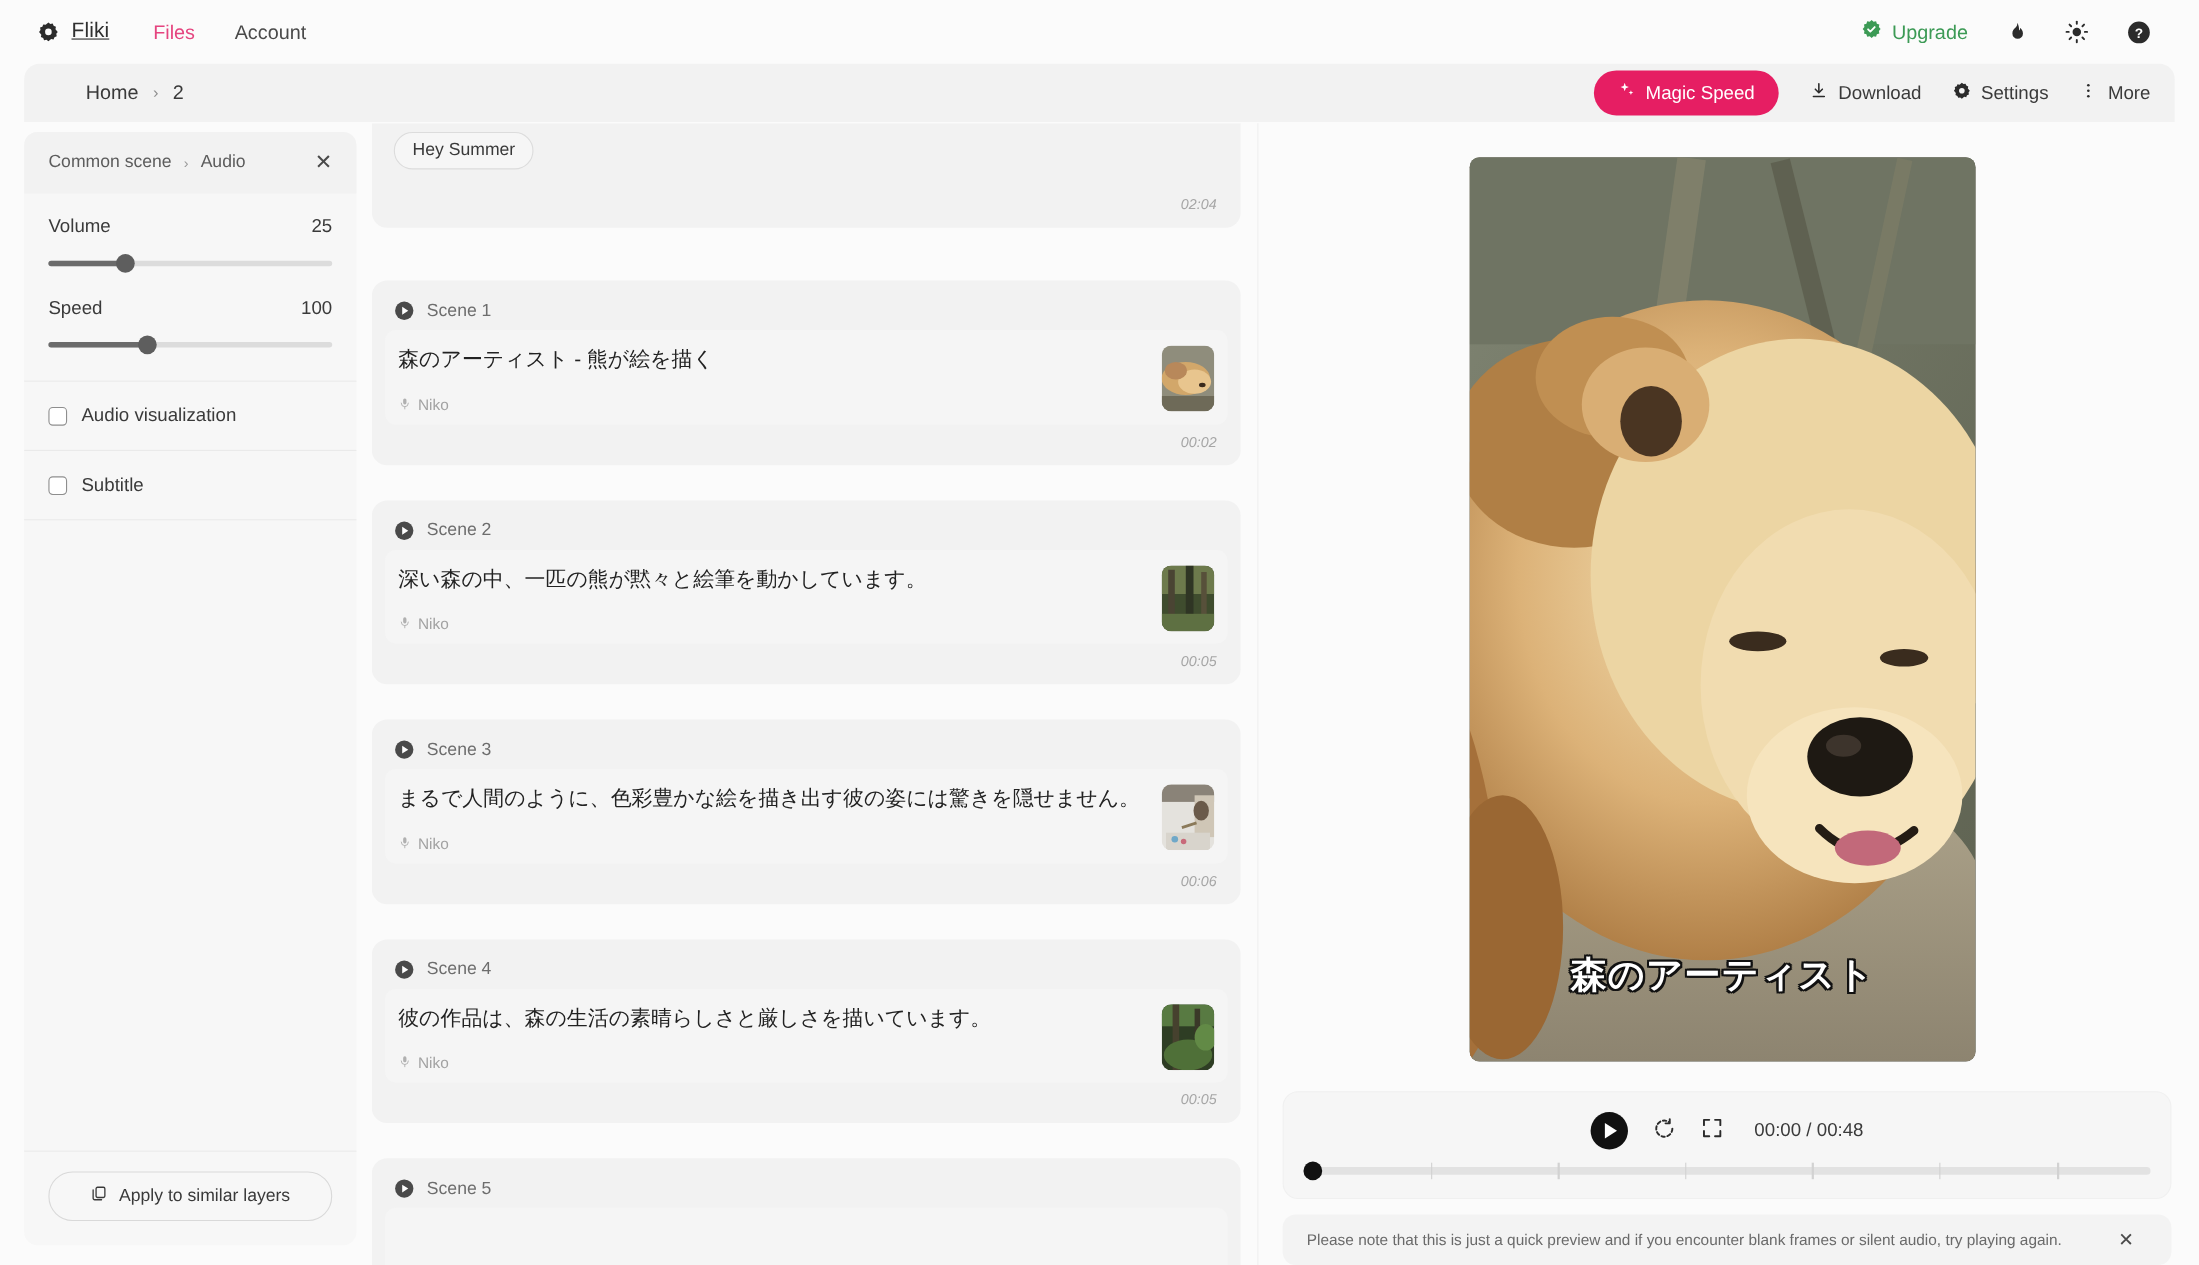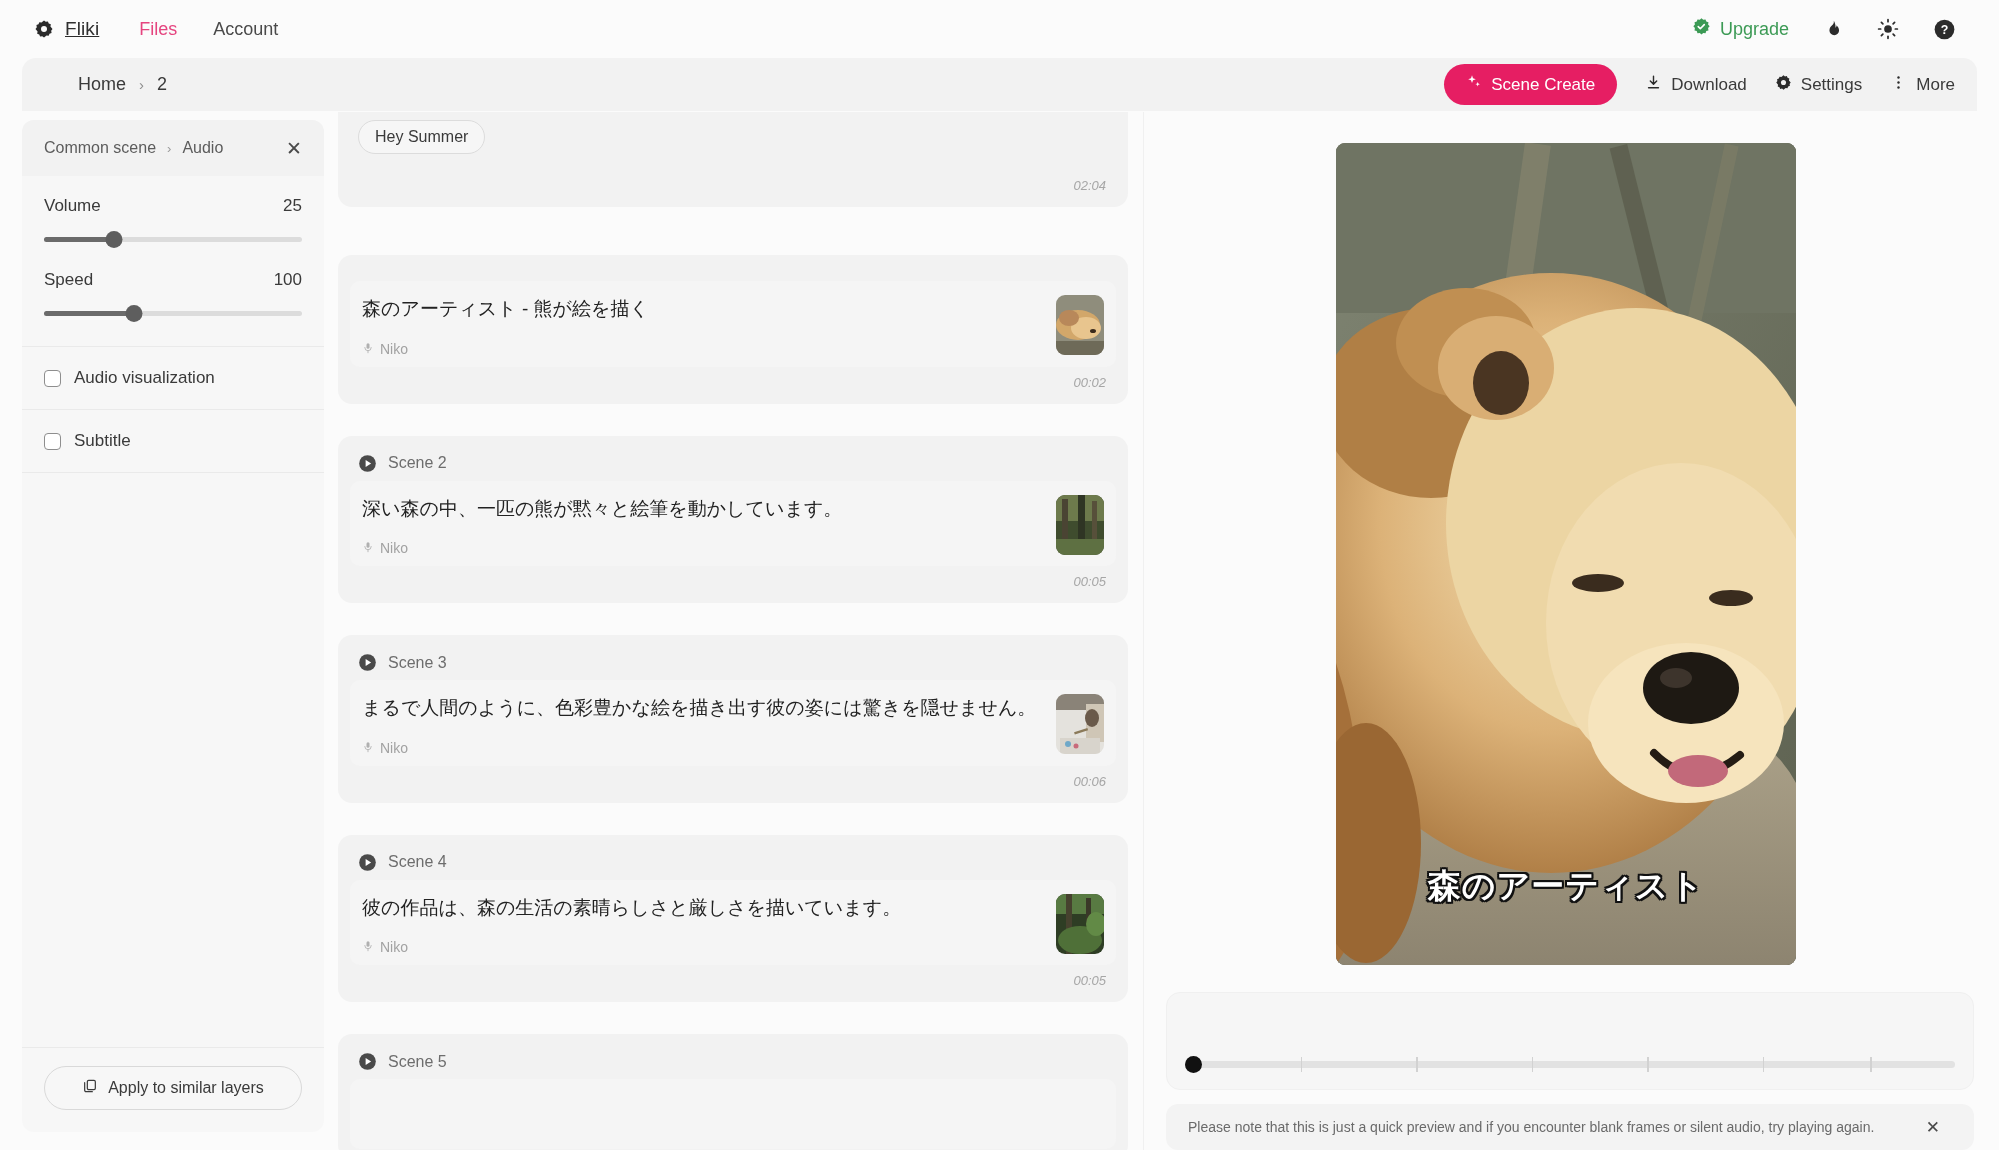--- a/index.html
+++ b/index.html
@@ -195,21 +195,21 @@
     <span class="crumb current">2</span>
   </div>
   <div class="crumbbar-right">
     <button class="magic-btn">
       <span>
         <svg viewBox="0 0 24 24" width="16" height="16">
             <path fill="#fff" d="M9 2l1.5 4.2L14.7 7.7 10.5 9.2 9 13.4 7.5 9.2 3.3 7.7 7.5 6.2z"></path>
             <path fill="#fff" d="M17.5 12l.9 2.4 2.4.9-2.4.9-.9 2.4-.9-2.4-2.4-.9 2.4-.9z"></path>
           </svg>
       </span>
-      <span>Scene Create</span>
+      <span>Magic Speed</span>
     </button>
     <div class="crumb-action">
       <span>
         <svg viewBox="0 0 24 24" width="17" height="17">
             <path d="M12 3v11M7.5 10l4.5 4.5 4.5-4.5M5 19.5h14" stroke="#2b2b2b" stroke-width="2" fill="none" stroke-linecap="round" stroke-linejoin="round"></path>
           </svg>
       </span>
       <span>Download</span>
     </div>
     <div class="crumb-action">
@@ -288,20 +288,29 @@
 </div>
 
 <div class="scenecol">
 
   <div class="card topcard">
     <span class="chip">Hey Summer</span>
     <div class="dur" style="margin-top:16px">02:04</div>
   </div>
 
   <div class="card">
+    <div class="card-head">
+      <span class="play-dot">
+        <svg viewBox="0 0 24 24" width="19" height="19">
+            <circle cx="12" cy="12" r="10.5" fill="#4a4a4a"></circle>
+            <path d="M9.6 7.5l7 4.5-7 4.5z" fill="#fff"></path>
+          </svg>
+      </span>
+      <span class="scene-label">Scene 1</span>
+    </div>
     <div class="card-body">
       <div class="card-text">
         <div class="scene-script">森のアーティスト - 熊が絵を描く</div>
         <div class="voice">
           <span>
             <svg viewBox="0 0 24 24" width="12" height="12">
                 <rect x="9" y="2.5" width="6" height="11" rx="3" fill="#b0b0b0"></rect>
                 <path d="M5.5 11a6.5 6.5 0 0013 0M12 17.5v4" stroke="#b0b0b0" stroke-width="1.7" fill="none" stroke-linecap="round"></path>
               </svg>
           </span>
@@ -500,20 +509,37 @@
 
       <path d="M0 520 Q40 640 20 790 L0 822 Z" fill="#a5703a"></path>
       <ellipse cx="30" cy="700" rx="55" ry="120" fill="#9a6733"></ellipse>
 
       <rect width="460" height="822" fill="none"></rect>
     </svg>
     <div class="caption">森のアーティスト</div>
   </div>
 
   <div class="player">
+    <div class="player-ctrls">
+      <div class="play-big">
+          <span class="tri"></span>
+        </div>
+      <span>
+        <svg viewBox="0 0 24 24" width="22" height="22">
+            <path d="M20 12a8 8 0 11-3.1-6.3" stroke="#2b2b2b" stroke-width="1.9" fill="none" stroke-linecap="round" stroke-dasharray="3.4 2.6"></path>
+            <path d="M17.4 2.6v4.2h-4.2" stroke="#2b2b2b" stroke-width="1.9" fill="none" stroke-linecap="round" stroke-linejoin="round"></path>
+          </svg>
+      </span>
+      <span>
+        <svg viewBox="0 0 24 24" width="21" height="21">
+            <path d="M3.5 9V3.5H9M15 3.5h5.5V9M20.5 15v5.5H15M9 20.5H3.5V15" stroke="#2b2b2b" stroke-width="2" fill="none" stroke-linecap="round" stroke-linejoin="round"></path>
+          </svg>
+      </span>
+      <span class="ptime">00:00 / 00:48</span>
+    </div>
     <div class="timeline">
       <div class="tl-track"></div>
       <div class="tl-tick" style="left:15%"></div>
       <div class="tl-tick" style="left:30%"></div>
       <div class="tl-tick" style="left:45%"></div>
       <div class="tl-tick" style="left:60%"></div>
       <div class="tl-tick" style="left:75%"></div>
       <div class="tl-tick" style="left:89%"></div>
       <div class="tl-thumb" id="tl-thumb" style="left: 0%;"></div>
     </div>

